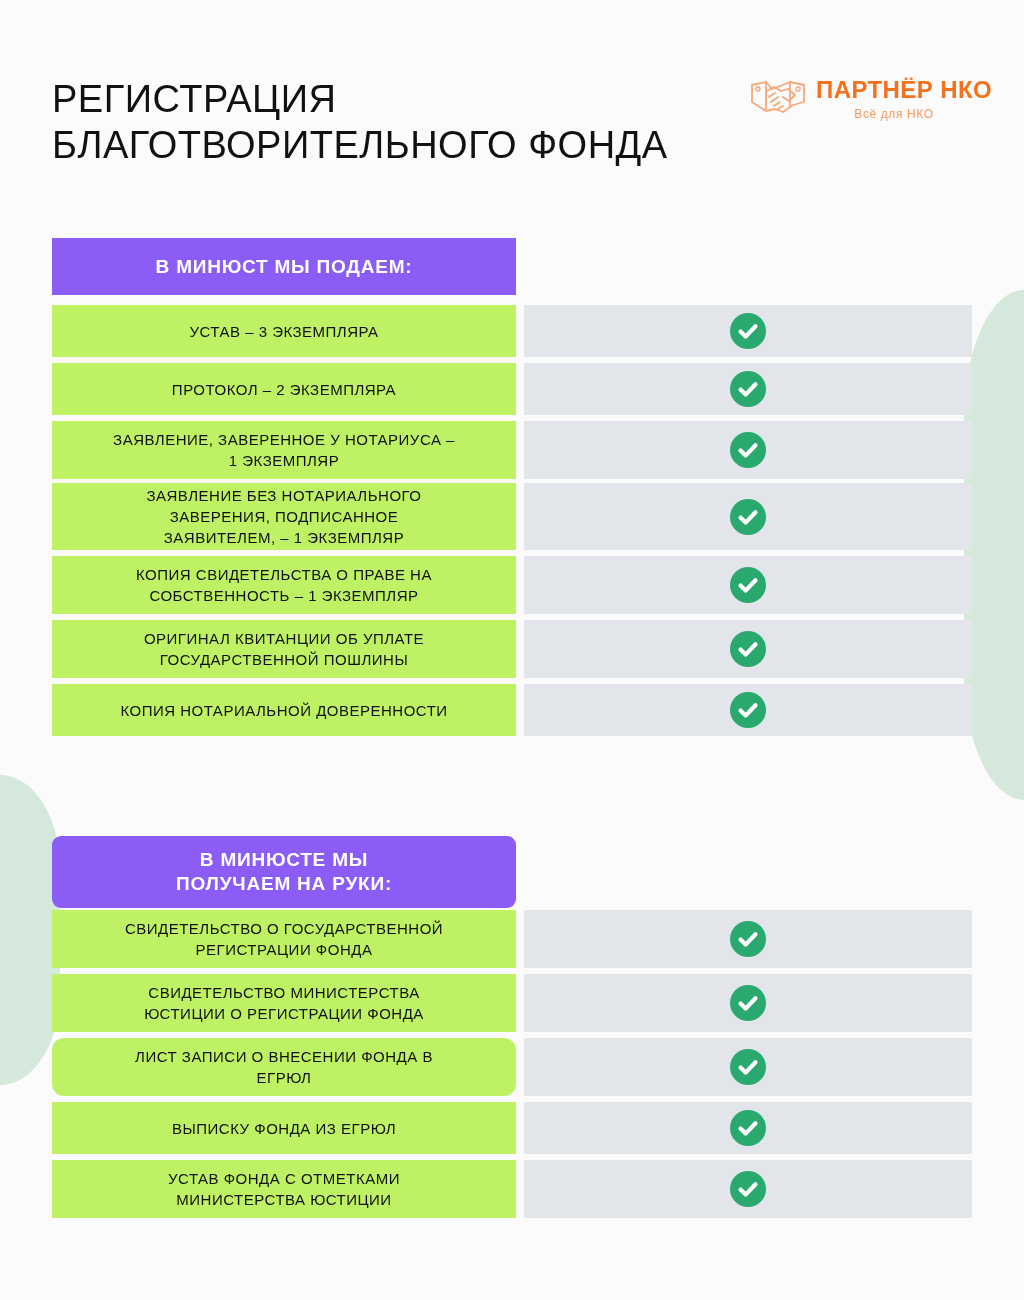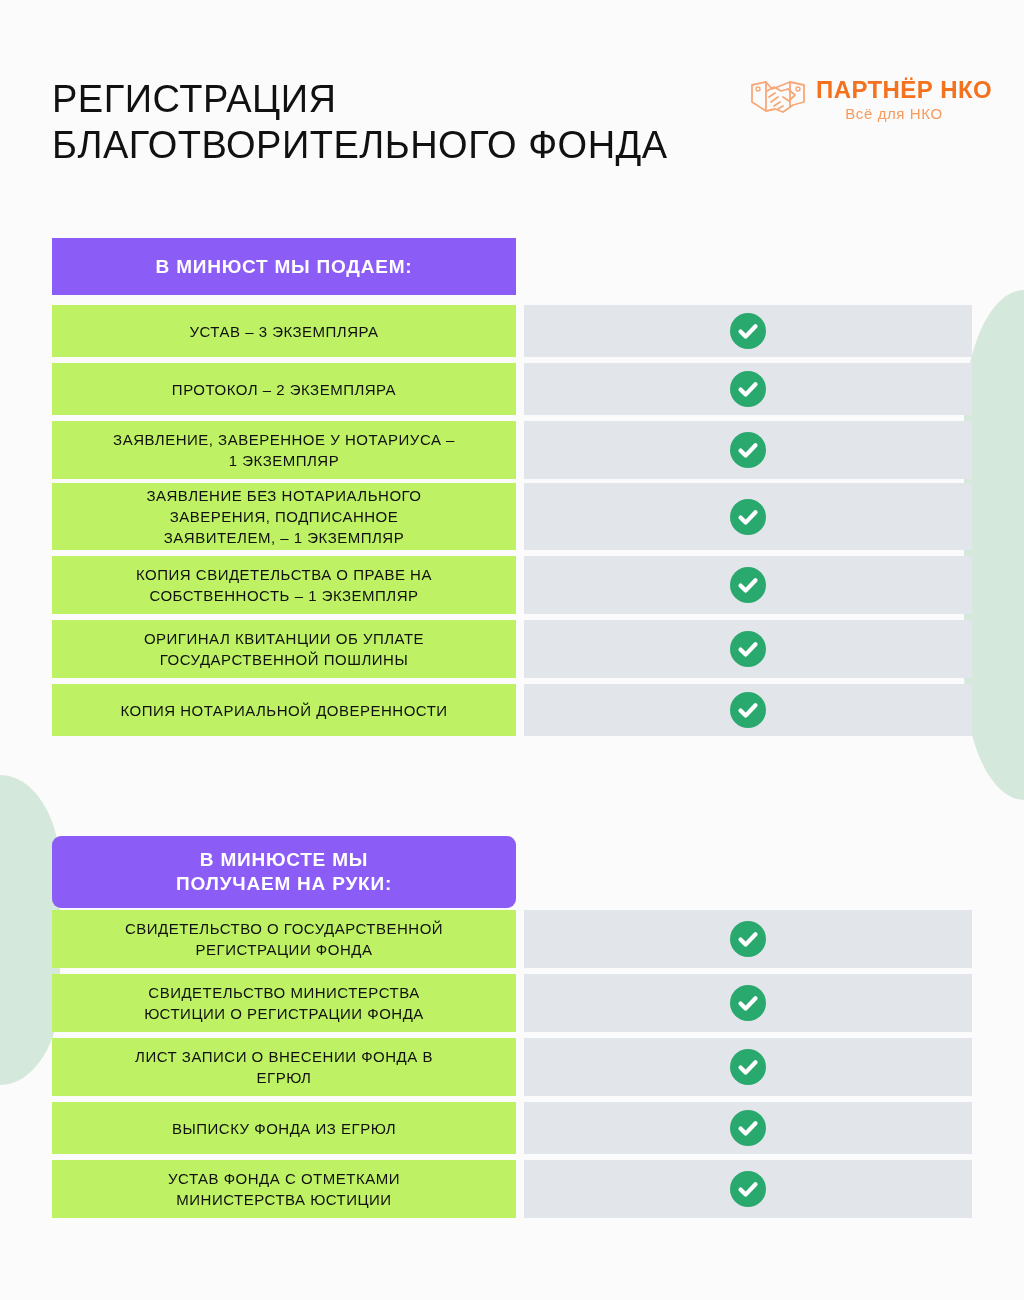--- a/index.html
+++ b/index.html
@@ -86,21 +86,21 @@
   }
   .logo-name {
     font-size: 24px;
     font-weight: bold;
     color: #f4711e;
     letter-spacing: 0.4px;
     line-height: 28px;
     white-space: nowrap;
   }
   .logo-tagline {
-    font-size: 15px;
+    font-size: 12px;
     color: #f79a5c;
     letter-spacing: 0.6px;
     line-height: 16px;
     margin-top: 2px;
   }
 
   
   .section {
     position: absolute;
     left: 0;
@@ -317,21 +317,21 @@
             <div class="row-mark" style="height: 58px;">
               <span style="line-height: 0;">
                 <svg class="check" viewBox="0 0 36 36">
                   <circle cx="18" cy="18" r="18" fill="#2aa96e"></circle>
                   <path d="M10.5 18.6 L15.6 23.6 L25.5 13.2" fill="none" stroke="#ffffff" stroke-width="4.2" stroke-linecap="round" stroke-linejoin="round"></path>
                 </svg>
               </span>
             </div>
           </div>
           <div class="row" style="height: 58px; margin-bottom: 6px;">
-            <div class="row-label" style="height: 58px;">ЛИСТ ЗАПИСИ О ВНЕСЕНИИ ФОНДА В
+            <div class="row-label" style="height: 58px; border-radius: 12px;">ЛИСТ ЗАПИСИ О ВНЕСЕНИИ ФОНДА В
 ЕГРЮЛ</div>
             <div class="row-mark" style="height: 58px;">
               <span style="line-height: 0;">
                 <svg class="check" viewBox="0 0 36 36">
                   <circle cx="18" cy="18" r="18" fill="#2aa96e"></circle>
                   <path d="M10.5 18.6 L15.6 23.6 L25.5 13.2" fill="none" stroke="#ffffff" stroke-width="4.2" stroke-linecap="round" stroke-linejoin="round"></path>
                 </svg>
               </span>
             </div>
           </div>

